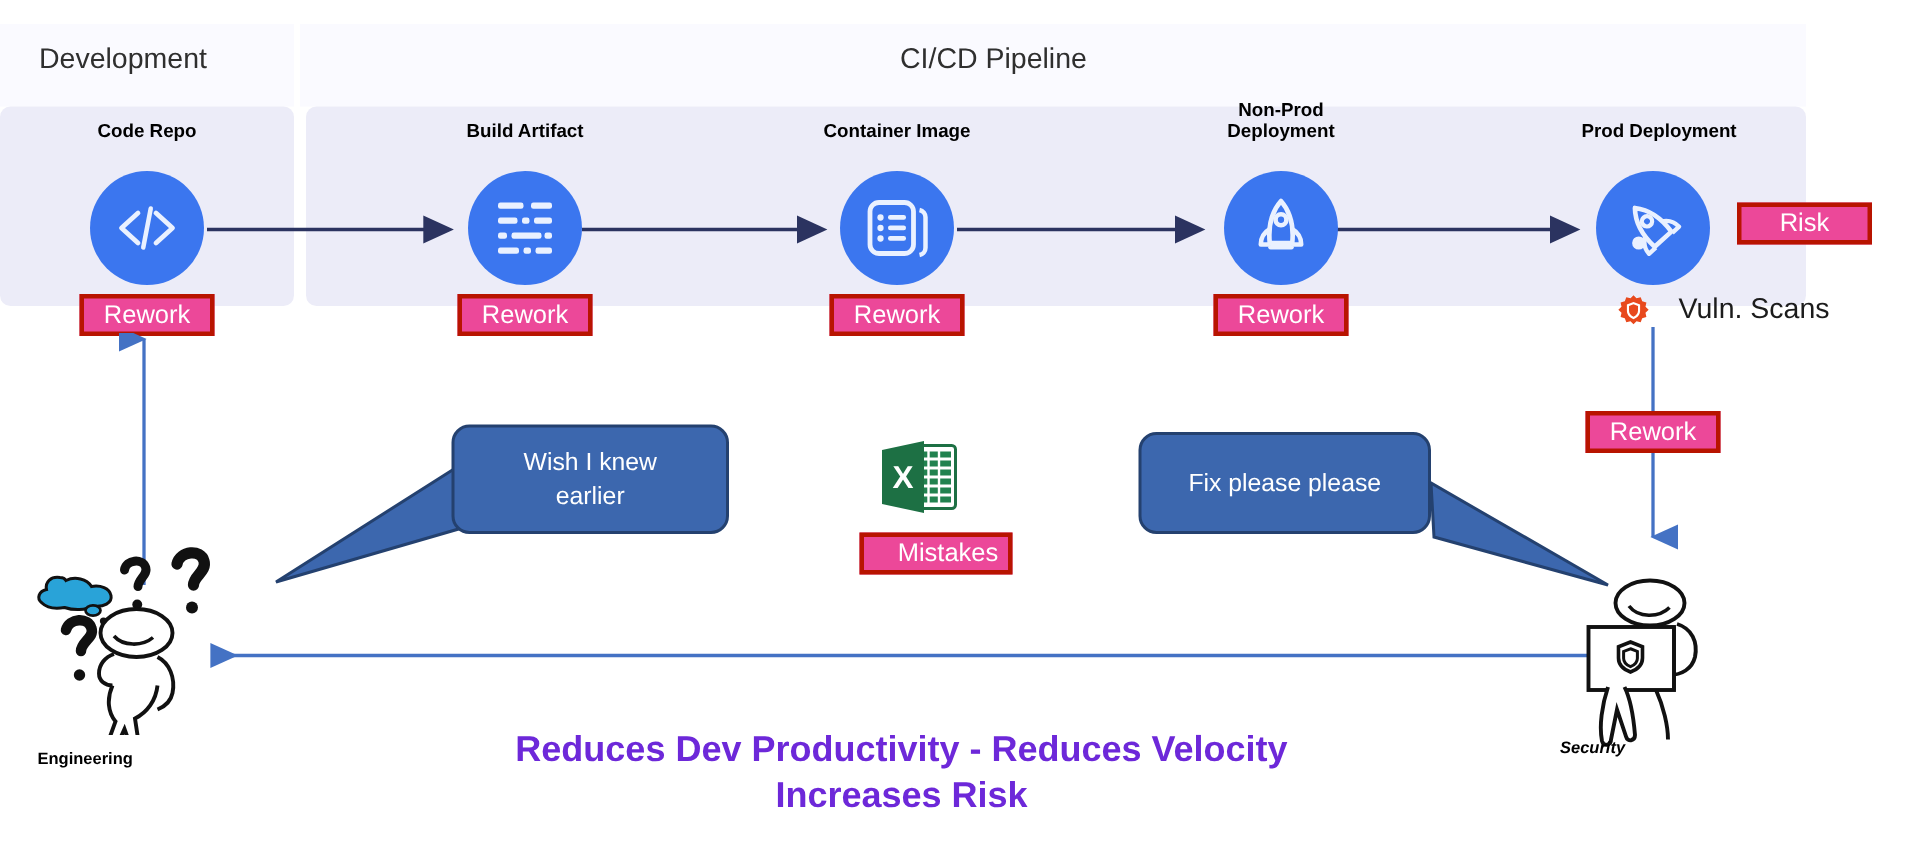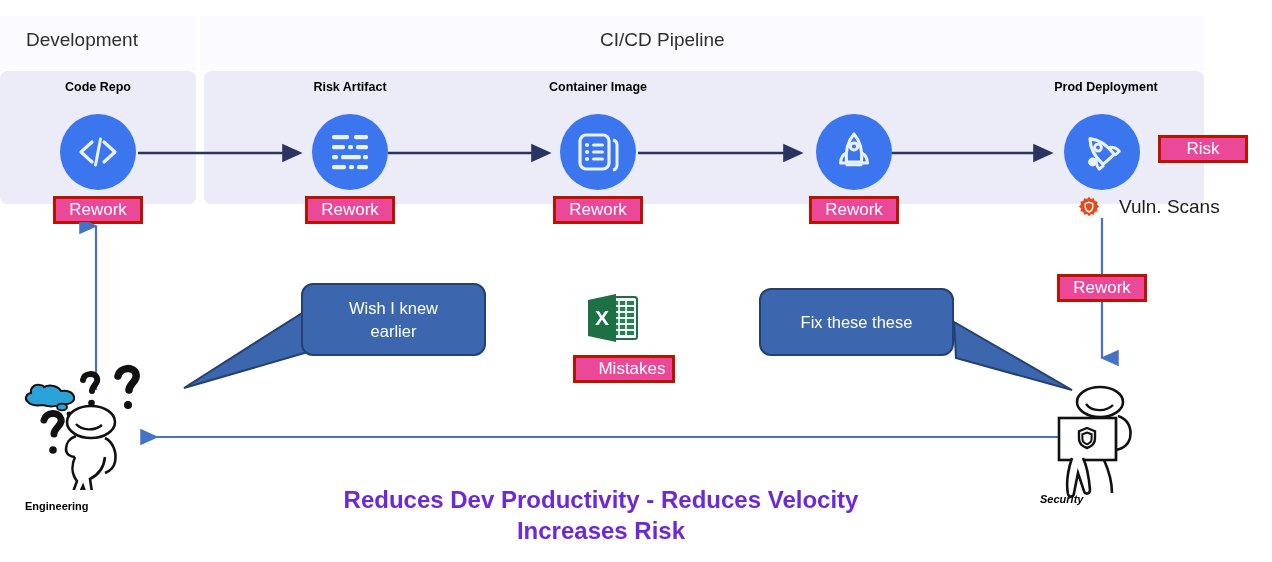--- a/index.html
+++ b/index.html
@@ -116,22 +116,24 @@
   <div class="band" style="left:0px; top:16px; width:196px; height:55px;"></div>
   <div class="band" style="left:200px; top:16px; width:1004px; height:55px;"></div>
 
   <div class="band-title" style="left:26px; top:29px;">Development</div>
   <div class="band-title" style="left:600px; top:29px;">CI/CD Pipeline</div>
 
   <div class="lane" style="left:0px; top:71px; width:196px; height:133px;"></div>
   <div class="lane" style="left:204px; top:71px; width:1000px; height:133px;"></div>
 
   <div class="stage-title" style="left:28px; top:80px; width:140px;">Code Repo</div>
-  <div class="stage-title" style="left:280px; top:80px; width:140px;">Risk Artifact</div>
+  <div class="stage-title" style="left:280px; top:80px; width:140px;">Build Artifact</div>
   <div class="stage-title" style="left:528px; top:80px; width:140px;">Container Image</div>
+  <div class="stage-title" style="left:784px; top:66px; width:140px;">Non-Prod
+Deployment</div>
   <div class="stage-title" style="left:1032px; top:80px; width:148px;">Prod Deployment</div>
 
   <svg class="conn" style="left:0px; top:130px; width:1272px; height:46px;" viewBox="0 0 1272 46">
     <defs>
       <marker id="navyArrow" markerWidth="9" markerHeight="9" refX="7" refY="4.5" orient="auto">
         <path d="M0,0.6 L8.5,4.5 L0,8.4 z" fill="#2b3360"></path>
       </marker>
     </defs>
     <line x1="138" y1="23" x2="299" y2="23" stroke="#2b3360" stroke-width="2.4" marker-end="url(#navyArrow)"></line>
     <line x1="388" y1="23" x2="548" y2="23" stroke="#2b3360" stroke-width="2.4" marker-end="url(#navyArrow)"></line>
@@ -263,21 +265,21 @@
 
   <svg class="art" style="left:180px; top:300px; width:140px; height:100px;" viewBox="0 0 140 100">
     <path d="M130 8 L128 52 L4 88 Z" fill="#3c67ae" stroke="#24416f" stroke-width="2"></path>
   </svg>
   <div class="bubble" style="left:301px; top:283px; width:185px; height:73px; white-space:pre-line;">Wish I knew
 earlier</div>
 
   <svg class="art" style="left:880px; top:316px; width:200px; height:100px;" viewBox="0 0 200 100">
     <path d="M74 6 L76 42 L192 74 Z" fill="#3c67ae" stroke="#24416f" stroke-width="2"></path>
   </svg>
-  <div class="bubble" style="left:759px; top:288px; width:195px; height:68px;">Fix these these</div>
+  <div class="bubble" style="left:759px; top:288px; width:195px; height:68px;">Fix please please</div>
 
   <span class="art" style="left:585px; top:291px;">
     <svg width="56" height="58" viewBox="0 0 56 58">
       <rect x="24" y="6" width="28" height="42" rx="2.5" fill="#ffffff" stroke="#1d7044" stroke-width="2"></rect>
       <g fill="#21824f">
         <rect x="27" y="10" width="22" height="4"></rect>
         <rect x="27" y="16" width="22" height="4"></rect>
         <rect x="27" y="22" width="22" height="4"></rect>
         <rect x="27" y="28" width="22" height="4"></rect>
         <rect x="27" y="34" width="22" height="4"></rect>

